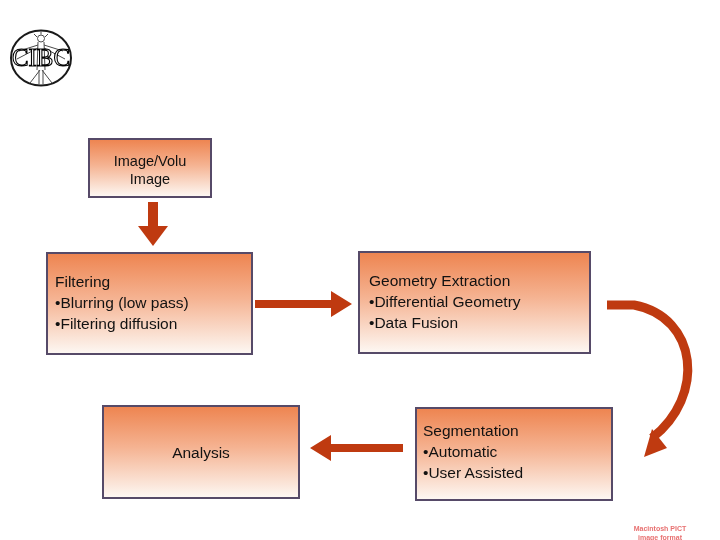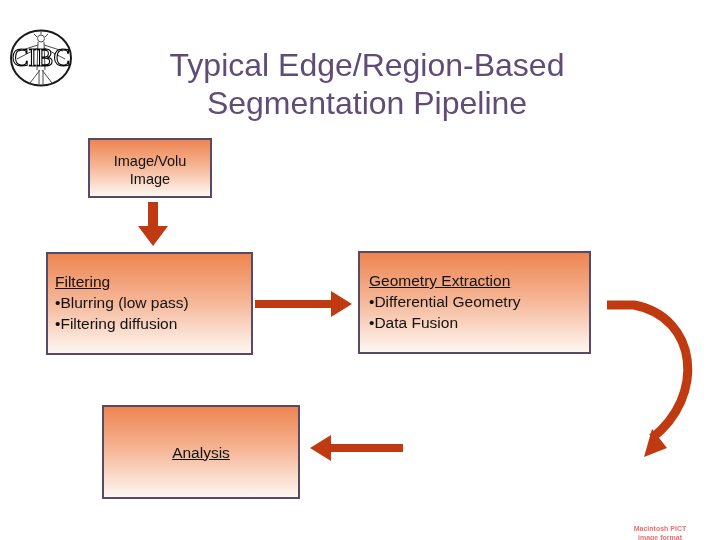--- a/index.html
+++ b/index.html
@@ -32,21 +32,21 @@
   
   .gbox {
     position: absolute;
     box-sizing: border-box;
     border: 2px solid #564a68;
     background: linear-gradient(to bottom, #ee8551 0%, #f5b392 45%, #fdf7f2 100%);
     color: #121212;
     font-size: 15.5px;
     line-height: 21px;
   }
-  .gbox .head { text-decoration: underline; }
+  .gbox .head { }
   .bx-line { white-space: nowrap; }
 
   #image-data-box {
     left: 88px; top: 114px; width: 124px; height: 60px;
     text-align: center; font-size: 14.5px; line-height: 17.5px;
     padding-top: 13px;
   }
   #filtering-box {
     left: 46px; top: 228px; width: 207px; height: 103px;
     padding: 17px 4px 0 7px;
@@ -93,24 +93,20 @@
       <path d="M29 9 L26 6 M37 9 L40 6 M33 6.5 L33 3.5"></path>
       <path d="M30 14 L29 42 M36 14 L37 42"></path>
       <path d="M30 17 L11 23 M36 17 L55 23"></path>
       <path d="M30 20 L9 31 M36 20 L57 31"></path>
       <path d="M31 42 L31 56 M35 42 L35 56"></path>
       <path d="M32 42 L22 55 M34 42 L44 55"></path>
     </g>
     <text x="33" y="38" text-anchor="middle" font-family="Liberation Serif, serif" font-size="25" fill="#ffffff" stroke="#000000" stroke-width="1.1" textLength="58" lengthAdjust="spacingAndGlyphs">CIBC</text>
   </svg>
 
-  <div class="title">
-    <div>Typical Edge/Region-Based</div>
-    <div>Segmentation Pipeline</div>
-  </div>
 
   <div class="gbox" id="image-data-box">
     <div class="bx-line">Image/Volu</div>
     <div class="bx-line">Image</div>
   </div>
 
   <div class="gbox" id="filtering-box">
     <div class="bx-line head">Filtering</div>
     <div class="bx-line">•Blurring (low pass)</div>
     <div class="bx-line">•Filtering diffusion</div>
@@ -119,20 +115,25 @@
   <div class="gbox" id="feature-box">
     <div class="bx-line head">Geometry Extraction</div>
     <div class="bx-line">•Differential Geometry</div>
     <div class="bx-line">•Data Fusion</div>
   </div>
 
   <div class="gbox" id="analysis-box">
     <span class="head">Analysis</span>
   </div>
 
+  <div class="gbox" id="segmentation-box">
+    <div class="bx-line head">Segmentation</div>
+    <div class="bx-line">•Automatic</div>
+    <div class="bx-line">•User Assisted</div>
+  </div>
 
   <svg id="arrow-layer" viewBox="0 0 720 540">
     <path d="M148,178 L158,178 L158,202 L168,202 L153,222 L138,202 L148,202 Z" fill="#bf3a10"></path>
     <path d="M255,276 L331,276 L331,267 L352,280 L331,293 L331,284 L255,284 Z" fill="#bf3a10"></path>
     <path d="M607,281 L634,281 C698,293 706,372 652,414" fill="none" stroke="#bf3a10" stroke-width="9"></path>
     <path d="M644,433 L667,424 L652,405 Z" fill="#bf3a10"></path>
     <path d="M403,420 L331,420 L331,411 L310,424 L331,437 L331,428 L403,428 Z" fill="#bf3a10"></path>
   </svg>
 
   <div class="notice">

